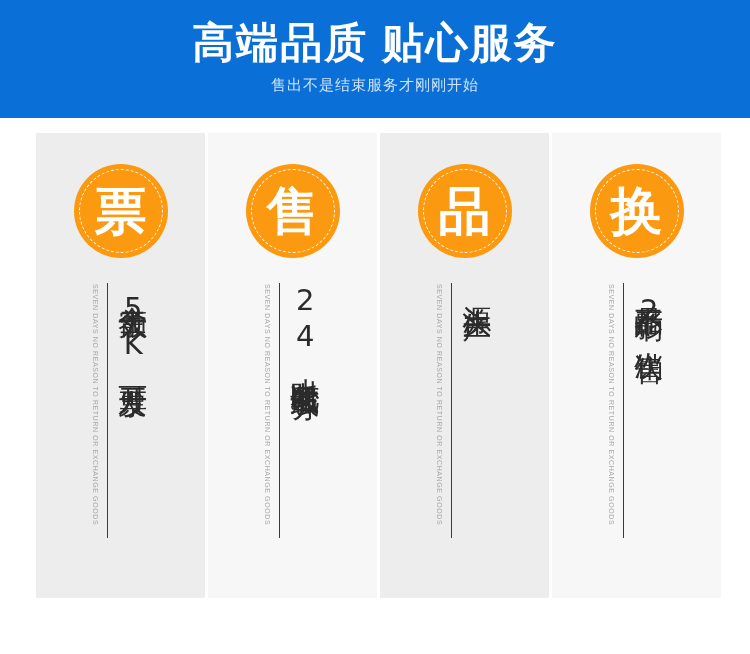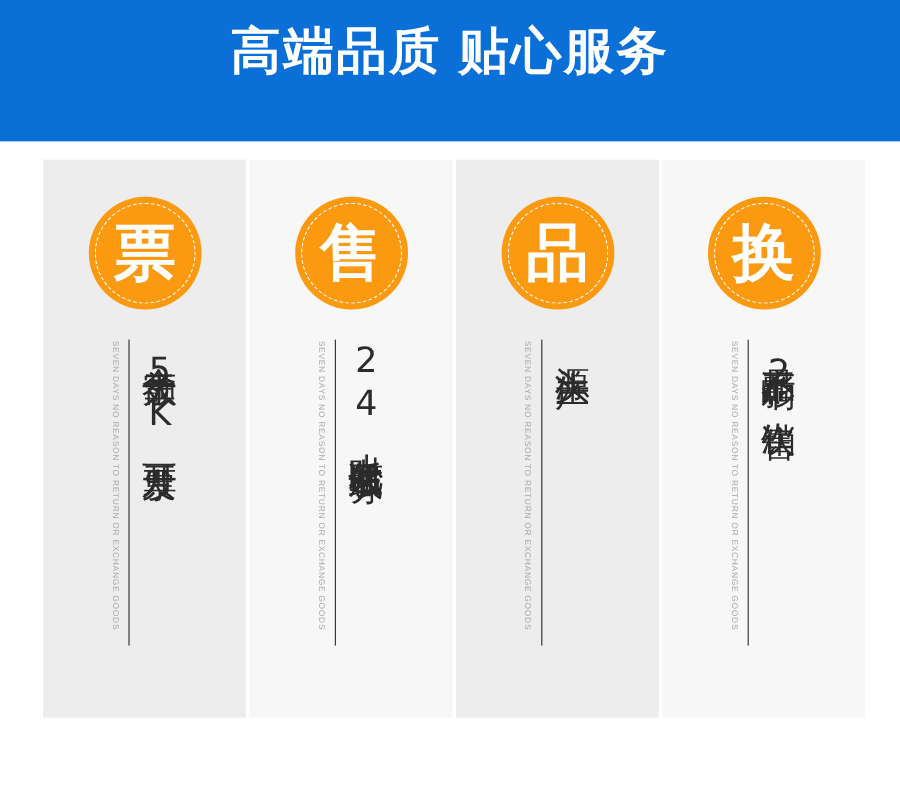--- a/index.html
+++ b/index.html
@@ -142,20 +142,21 @@
     margin-right: 8px;
     margin-top: 1px;
     font-family: "Liberation Sans", sans-serif;
   }
 </style>
 </head>
 <body>
 
 <div class="banner">
   <div class="banner-title">高端品质 贴心服务</div>
+  <div class="banner-subtitle">售出不是结束服务才刚刚开始</div>
 </div>
 
 <div class="panels">
 
   <div class="panel">
     <div class="badge">
       <div class="badge-dash"></div>
       <span class="badge-char">票</span>
     </div>
     <div class="vblock">

